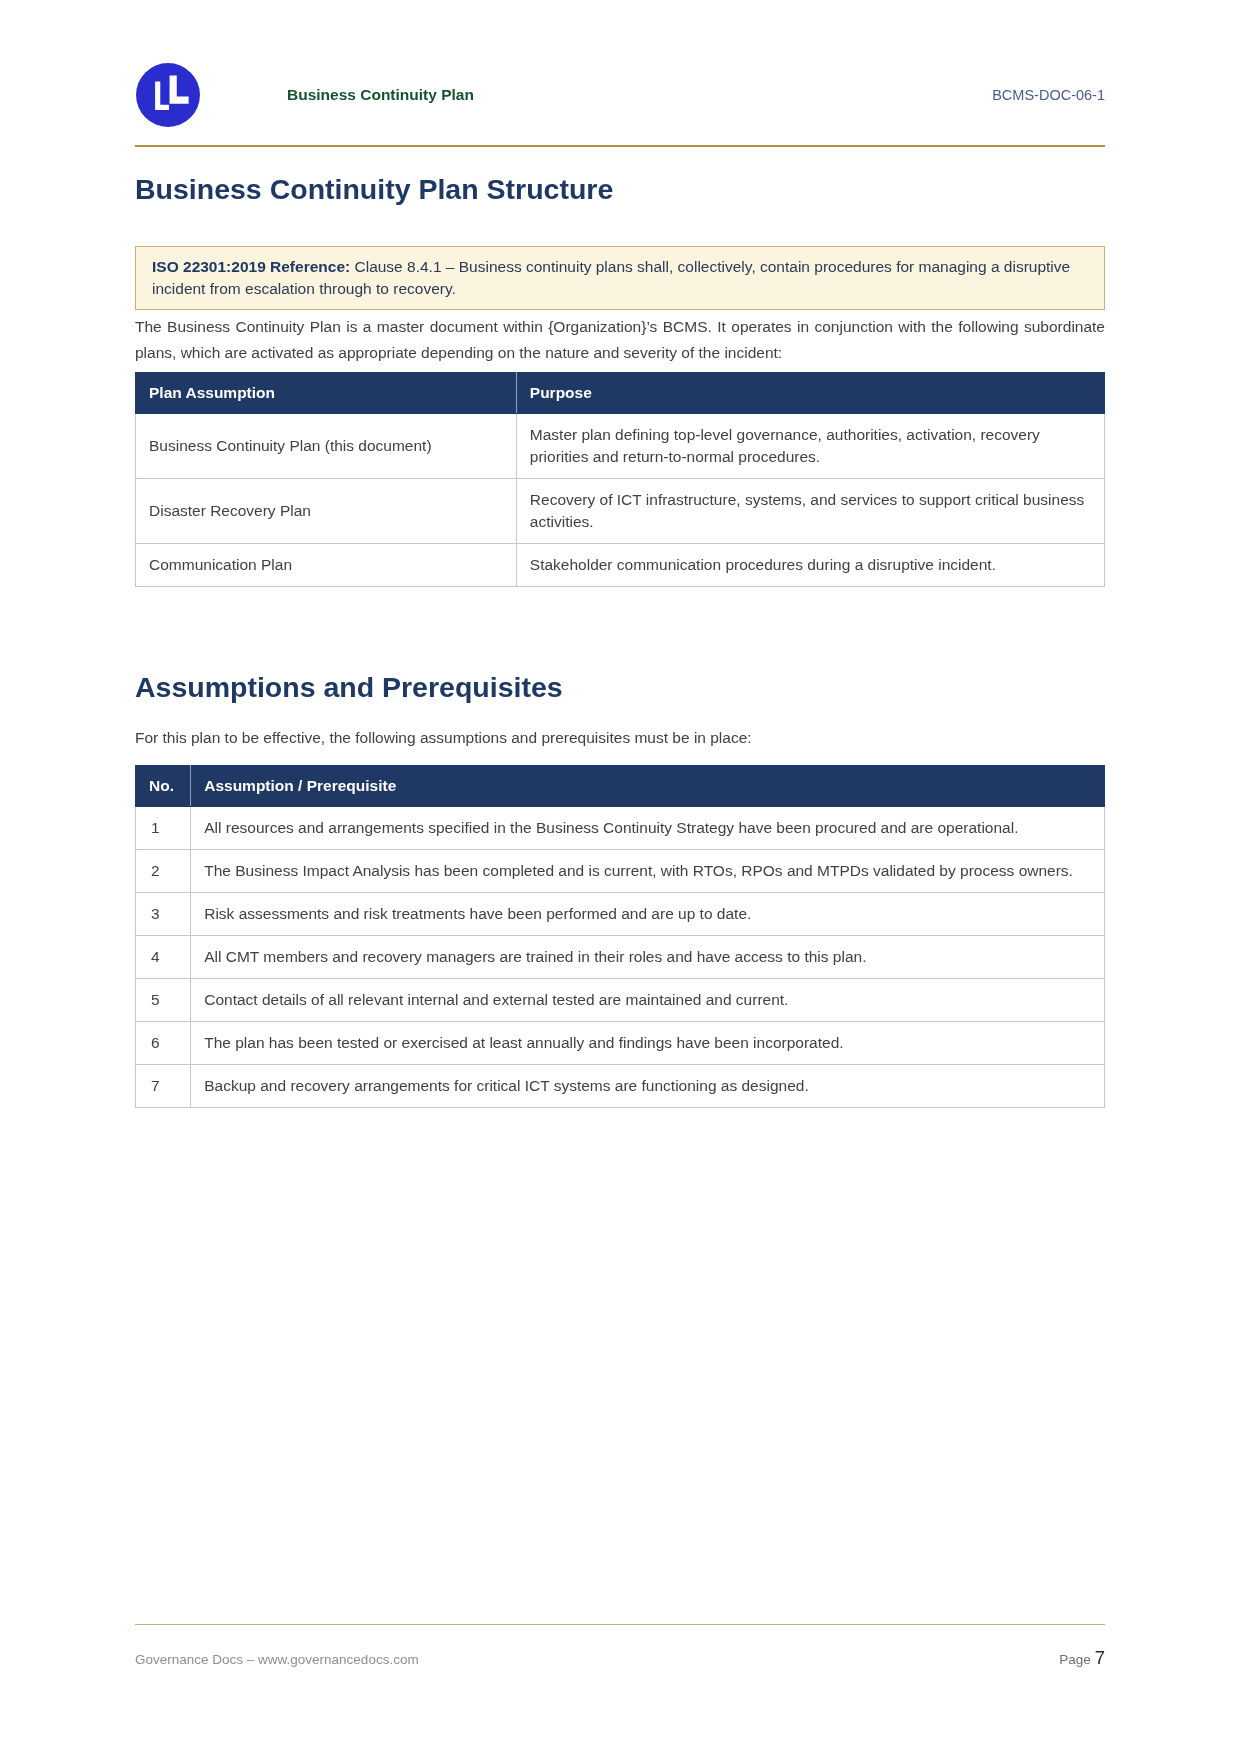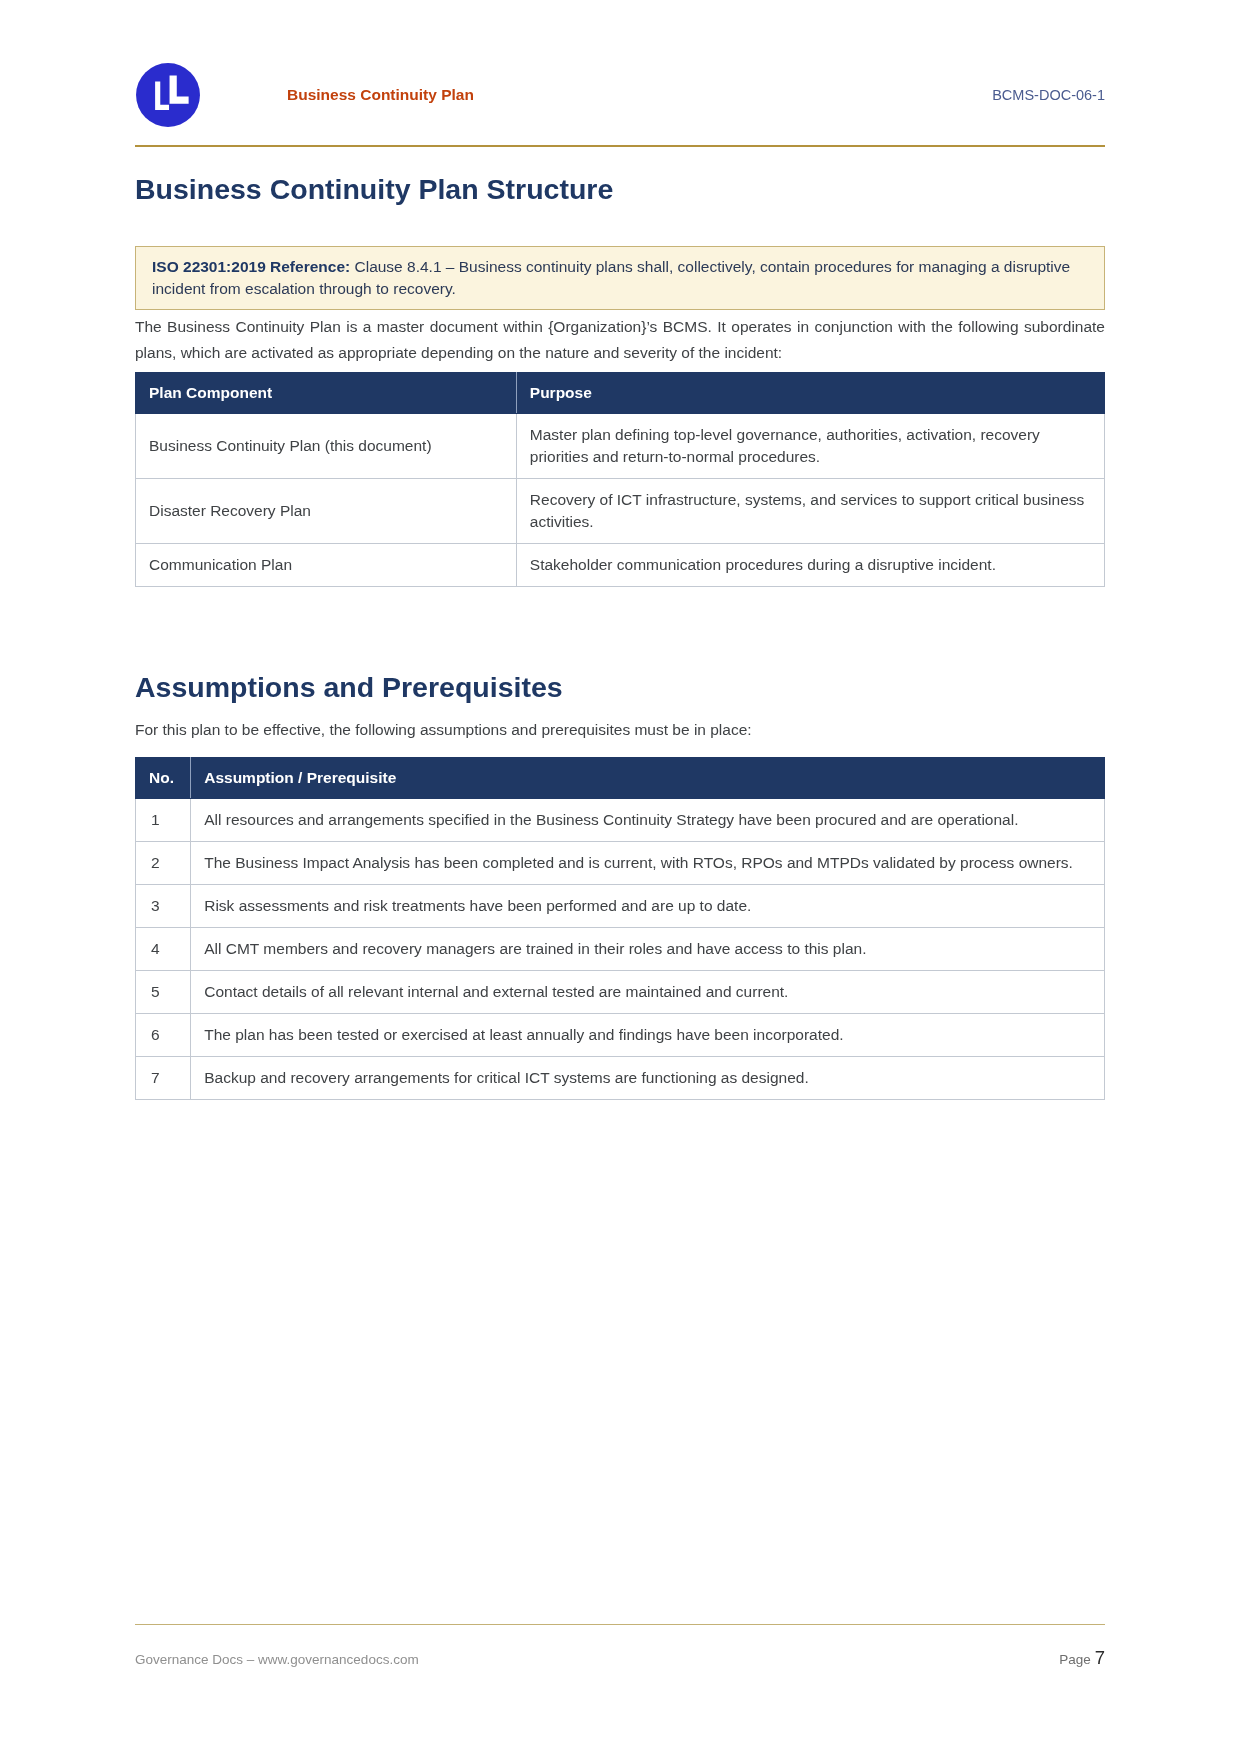--- a/index.html
+++ b/index.html
@@ -22,21 +22,21 @@
     display: flex;
     align-items: center;
     padding-top: 62px;
     height: 128px;
   }
   .logo { width: 66px; height: 66px; flex: 0 0 auto; }
   .doc-header-title {
     margin-left: 86px;
     font-size: 15.5px;
     font-weight: bold;
-    color: #c2410c;
+    color: #14532d;
   }
   .doc-header-id {
     margin-left: auto;
     font-size: 14.5px;
     color: #4a5b8f;
   }
   .rule-gold {
     margin-top: 17px;
     border: none;
     border-top: 2px solid #b3923d;
@@ -64,21 +64,21 @@
   .iso-box .iso-label { font-weight: bold; color: #1f3864; }
 
   p.body-text {
     margin-top: 4px;
     font-size: 15.5px;
     line-height: 26px;
     color: #3f4245;
     text-align: justify;
   }
   p.body-text.outro { margin-top: 16px; }
-  p.body-text.intro2 { margin-top: 12px; text-align: left; }
+  p.body-text.intro2 { margin-top: 20px; text-align: left; }
 
   
   table.doc-table {
     margin-top: 6px;
     width: 100%;
     border-collapse: collapse;
     font-size: 15.5px;
     line-height: 22px;
     color: #3f4245;
   }
@@ -148,21 +148,21 @@
 
     <p class="body-text">The Business Continuity Plan is a master document within {Organization}’s BCMS. It operates in conjunction with the following subordinate plans, which are activated as appropriate depending on the nature and severity of the incident:</p>
 
     <table class="doc-table plans">
       <colgroup>
           <col class="c1">
           <col>
         </colgroup>
       <thead>
         <tr>
-          <th>Plan Component</th>
+          <th>Plan Assumption</th>
           <th>Purpose</th>
         </tr>
       </thead>
       <tbody>
         <tr>
           <td>Business Continuity Plan (this document)</td>
           <td>Master plan defining top-level governance, authorities, activation, recovery priorities and return-to-normal procedures.</td>
         </tr>
         <tr>
           <td>Disaster Recovery Plan</td>

